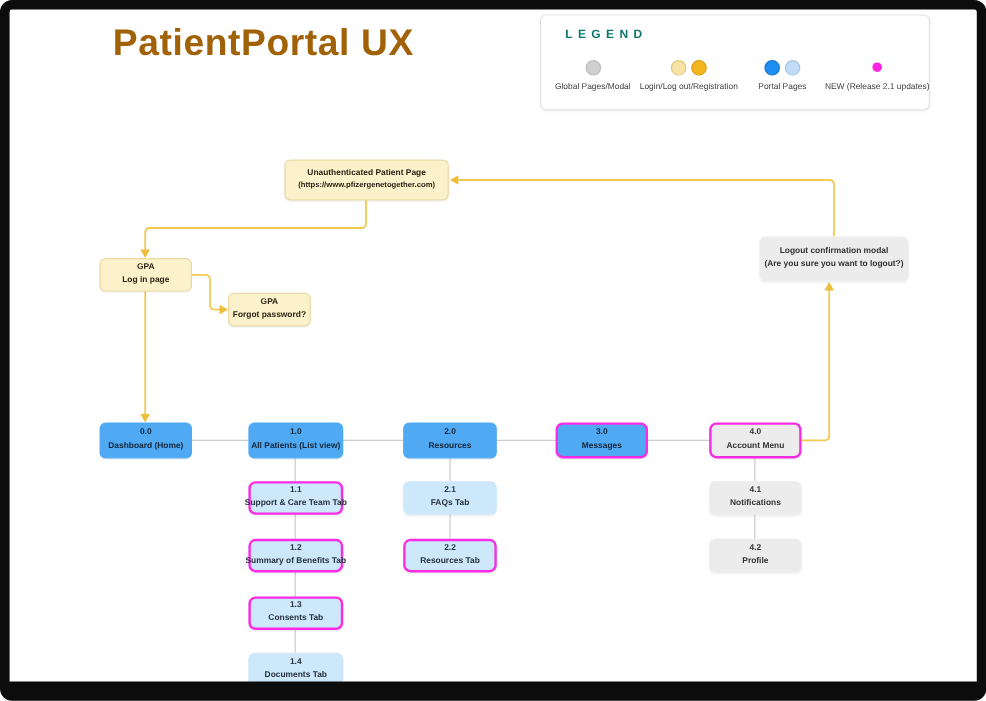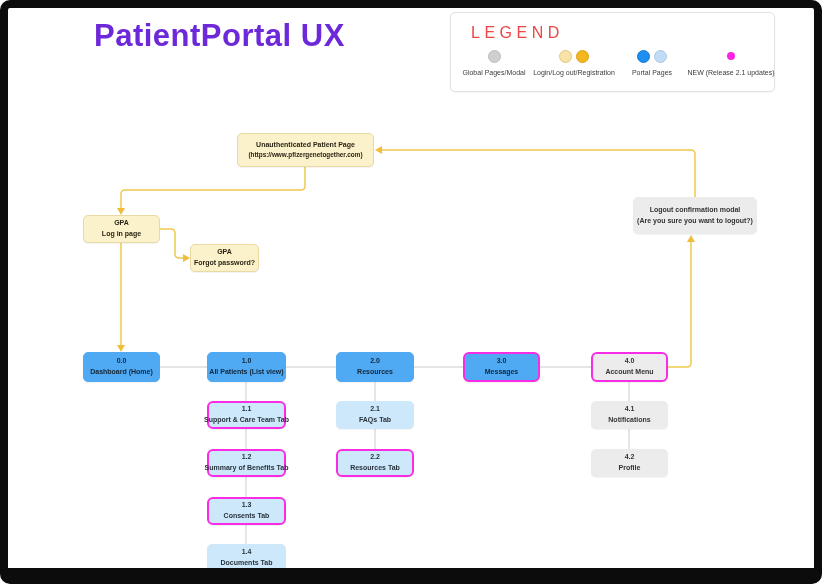--- a/index.html
+++ b/index.html
@@ -16,34 +16,34 @@
     border:8px solid #0c0c0c;
     border-bottom-width:16px;
     border-radius:10px;
     pointer-events:none;
     z-index:50;
   }
   .canvas { position:absolute; inset:0; background:#ffffff; }
 
   .page-title {
     position:absolute; left:94px; top:18px;
-    font-size:31px; font-weight:700; color:#6d28d9;
+    font-size:31px; font-weight:700; color:#a16207;
     letter-spacing:0.5px;
     text-align:right;
   }
 
   
   .legend {
     position:absolute; left:450px; top:12px; width:325px; height:80px;
     background:#ffffff; border:1px solid #e2e2e2; border-radius:5px;
     box-shadow:0 1px 2px rgba(0,0,0,0.04);
   }
   .legend-title {
     position:absolute; left:20px; top:11px;
-    font-size:16px; letter-spacing:4.5px; color:#ef4444; font-weight:400;
+    font-size:10px; letter-spacing:4.5px; color:#0f766e; font-weight:700;
   }
   .legend-item { position:absolute; top:36px; text-align:center; }
   .legend-swatches { display:flex; justify-content:center; gap:4px; height:14px; align-items:center; }
   .sw { width:13px; height:13px; border-radius:50%; display:inline-block; }
   .sw-gray   { background:#cfcfcf; border:1px solid #bdbdbd; }
   .sw-lyellow{ background:#f7e3a8; border:1px solid #e4c97c; }
   .sw-gold   { background:#f5b71e; border:1px solid #dba114; }
   .sw-blue   { background:#1e8ff2; border:1px solid #1778d0; }
   .sw-lblue  { background:#c3dcf5; border:1px solid #a8c8ea; }
   .sw-ring   { width:7px; height:7px; background:#ffffff; border:4px solid #fb24e3; }

